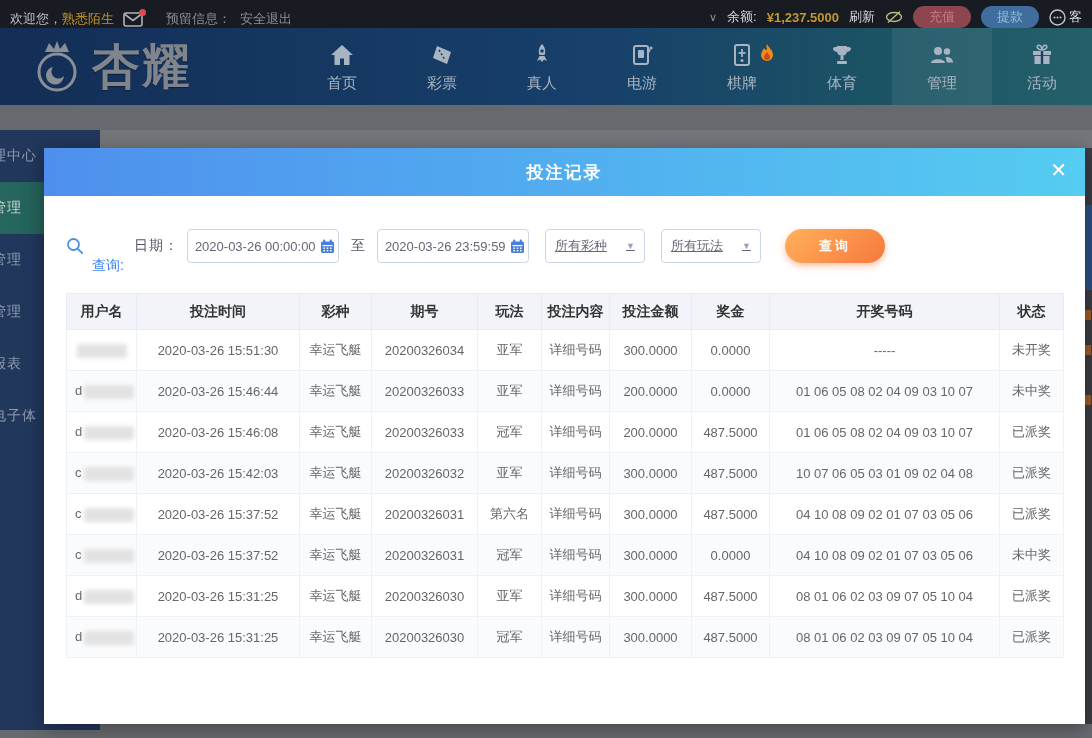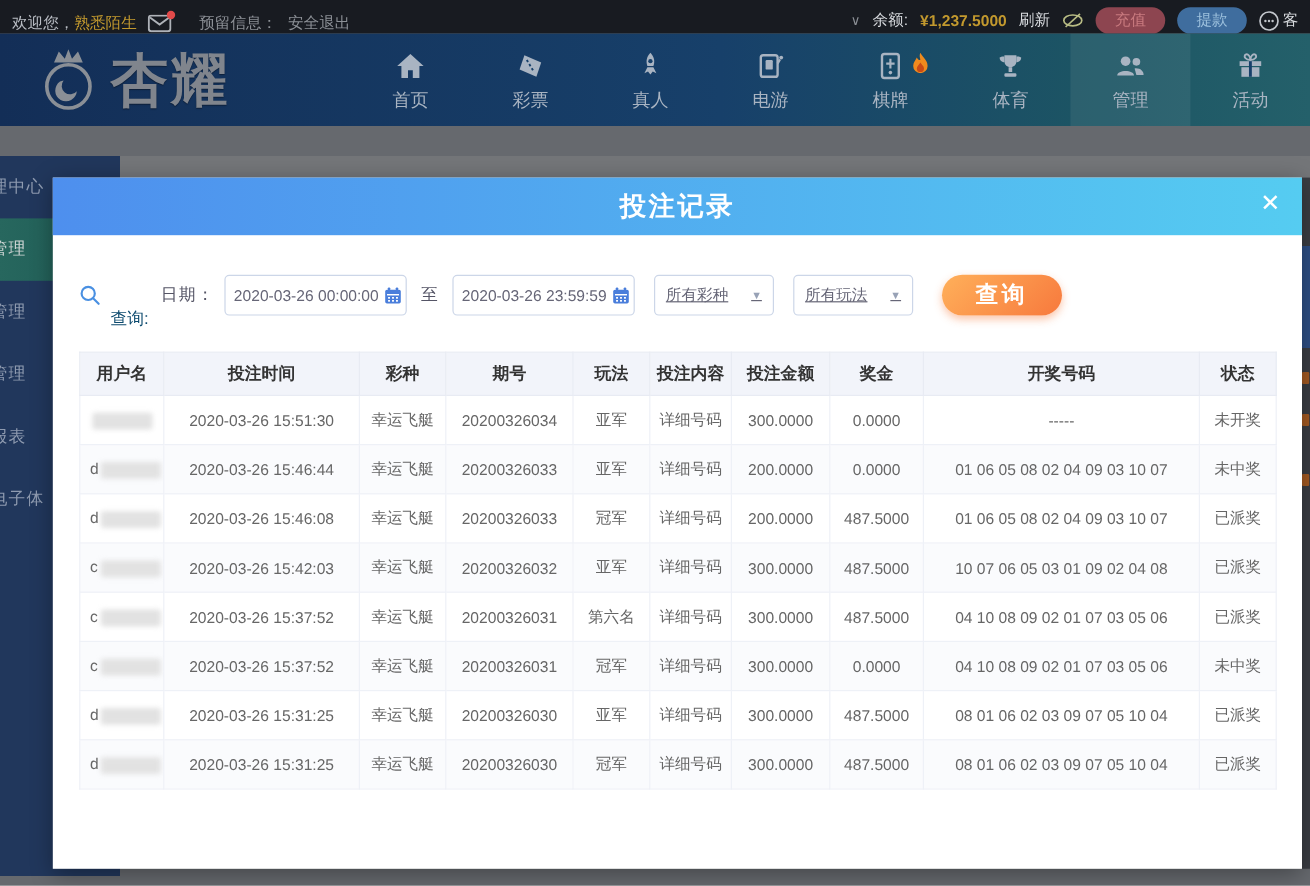--- a/index.html
+++ b/index.html
@@ -45,36 +45,36 @@
   .side-item.active { background:linear-gradient(90deg,#27675e,#1d5a54); color:#ccd4d3; }
   .right-strip { position:absolute; top:148px; right:0; width:8px; height:576px; background:#3a3d43; z-index:2; }
   .right-strip .rs-blue { position:absolute; top:57px; left:0; width:8px; height:85px; background:#2d4e84; }
   .right-strip .rs-mark { position:absolute; left:1px; width:6px; height:10px; background:#a35a22; border-radius:1px; }
 
   
   .modal { position:absolute; left:44px; top:148px; width:1041px; height:576px; background:#ffffff;
            z-index:10; box-shadow:0 4px 18px rgba(0,0,0,.35); }
   .modal-header { height:48px; background:linear-gradient(90deg,#4e8fee 0%,#55ccf1 100%);
                   display:flex; align-items:center; justify-content:center; position:relative; }
-  .modal-title { color:#fff; font-size:22px; font-weight:bold; letter-spacing:2px; }
+  .modal-title { color:#fff; font-size:17px; font-weight:bold; letter-spacing:2px; }
   .modal-close { position:absolute; right:18px; top:12px; color:#fff; font-size:20px; cursor:pointer; line-height:1; }
 
   
   .search-row { display:flex; align-items:center; margin:21px 0 0 22px; font-size:14px; color:#556; gap:8px; }
-  .search-label { color:#0c4a6e; margin-right:2px;margin-top:40px; }
+  .search-label { color:#3b82f6; margin-right:2px;margin-top:40px; }
   .date-label { color:#556; letter-spacing:1px; }
   .date-input { width:152px; height:34px; border:1px solid #ccd6e8; border-radius:4px; display:flex;
                 align-items:center; padding:0 7px; color:#667; font-size:13px; gap:4px; background:#fff; cursor:text; }
   .date-input .val { flex:1; white-space:nowrap; }
   .sep { margin:0 4px; color:#556; }
   .fake-select { width:100px; height:34px; border:1px solid #ccd6e8; border-radius:4px; display:flex;
                  align-items:center; padding:0 9px; color:#667; font-size:13px; background:#fff; cursor:pointer; margin-left:8px;text-decoration:underline; }
   .fake-select .caret { margin-left:auto; font-size:9px; color:#98a2b6; }
   .btn-query { margin-left:16px; width:100px; height:34px; border:none; border-radius:17px; color:#fff;
-               font-size:19px; font-weight:bold; letter-spacing:3px;
+               font-size:13px; font-weight:bold; letter-spacing:3px;
                background:linear-gradient(135deg,#ffb05a,#f7793d); box-shadow:0 3px 7px rgba(247,124,62,.45); cursor:pointer; }
 
   
   .bet-table { margin:18px 22px 0 22px; border-collapse:collapse; table-layout:fixed; width:997px; }
   .bet-table th { height:36px; background:#f2f4fa; font-size:14px; color:#333; font-weight:bold;
                   border:1px solid #e8ebf3; }
   .bet-table td { height:41px; font-size:13px; color:#666; text-align:center; border:1px solid #eef1f7;
                   white-space:nowrap; overflow:hidden; }
   .bet-table tr.alt td { background:#fafbfd; }
   .cell-user { text-align:left !important; padding-left:8px; }

